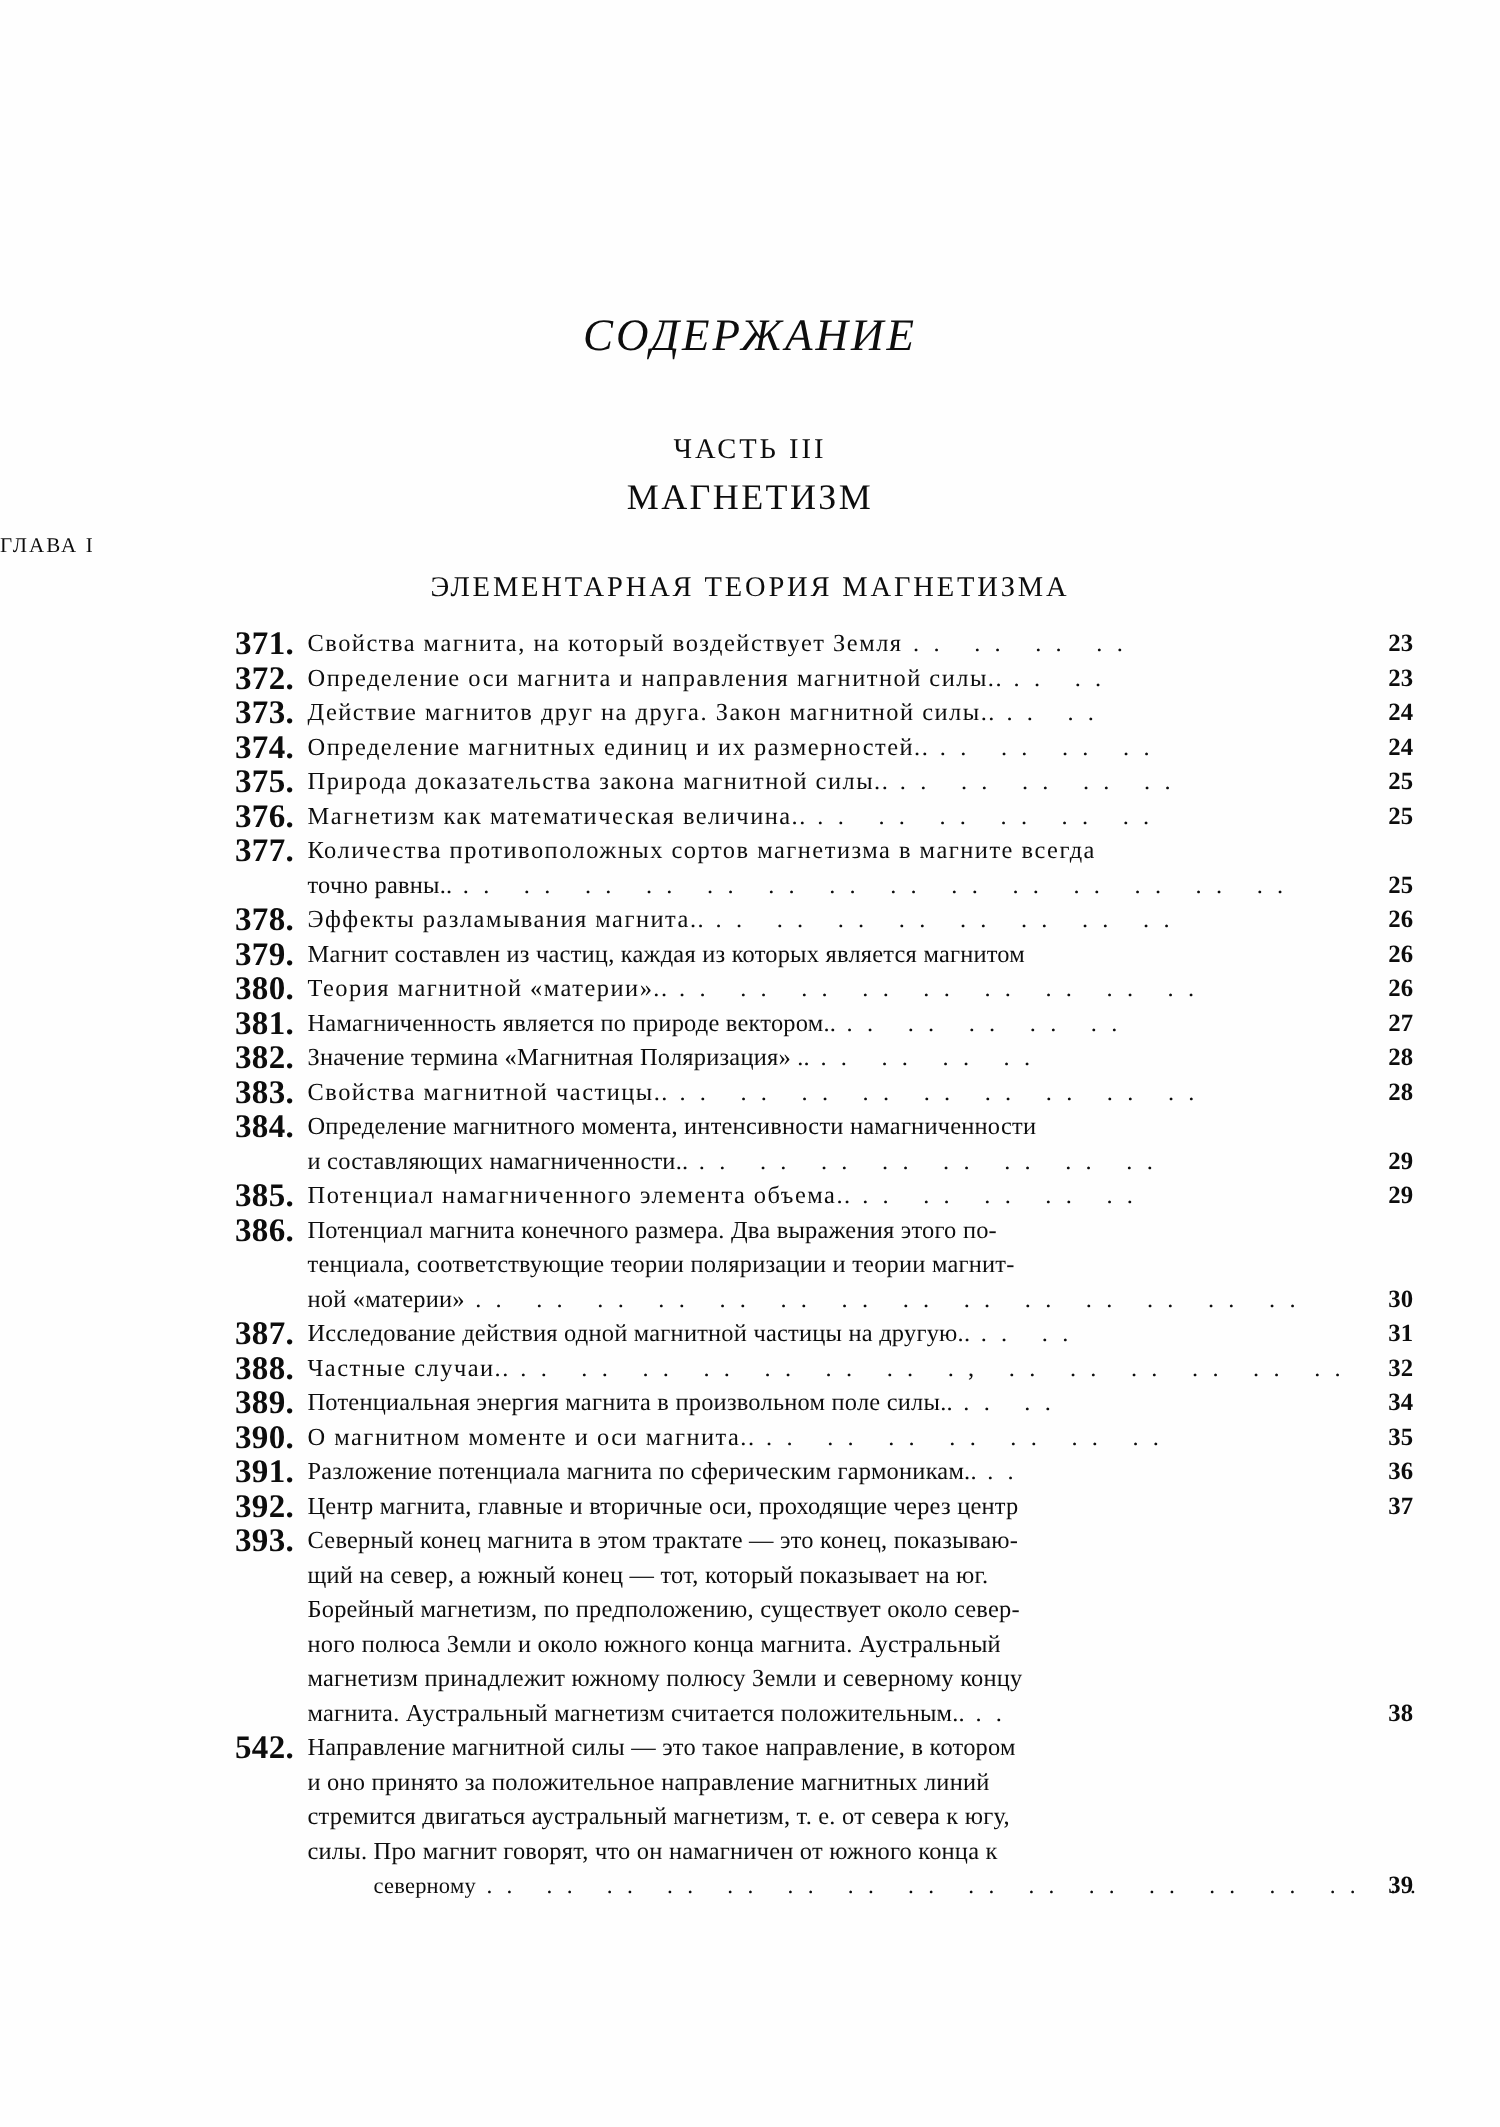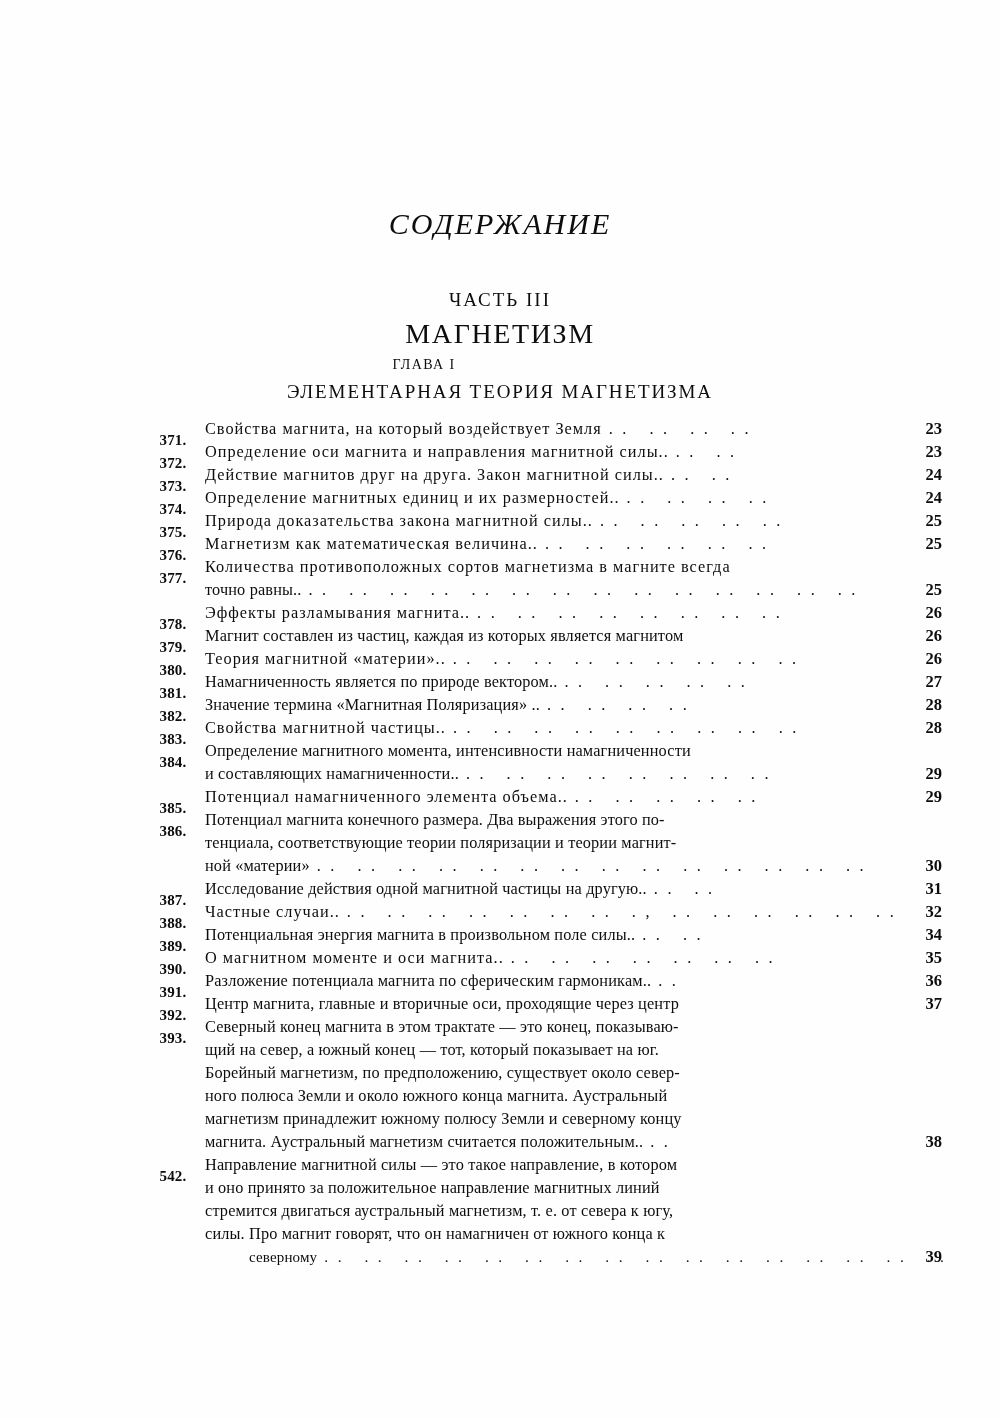--- a/index.html
+++ b/index.html
@@ -50,31 +50,31 @@
     letter-spacing: 2.0px;
     line-height: 1;
   }
 
   .part-title {
     position: absolute;
     left: 0;
     top: 320px;
     width: 1000px;
     text-align: center;
-    font-size: 28px;
+    font-size: 24px;
     letter-spacing: 1.6px;
     line-height: 1;
   }
 
   .chapter-label {
     position: absolute;
     left: 0;
     top: 358px;
     width: 848px;
-    text-align: center;
+    text-align: left;
     font-size: 14px;
     letter-spacing: 1.4px;
     line-height: 1;
   }
 
   .chapter-title {
     position: absolute;
     left: 0;
     top: 382px;
     width: 1000px;
@@ -94,24 +94,24 @@
 
   .toc-entry {
     position: relative;
     display: block;
     font-size: 0;
   }
 
   .entry-num {
     position: absolute;
     left: 0;
-    top: 12px;
+    top: 0;
     width: 46px;
-    text-align: center;
-    font-size: 15px;
+    text-align: right;
+    font-size: 22px;
     font-weight: 700;
     line-height: 23px;
     letter-spacing: 0.2px;
   }
 
   .entry-body {
     margin-left: 55px;
     margin-right: 0;
     font-size: 16.3px;
     line-height: 23px;

